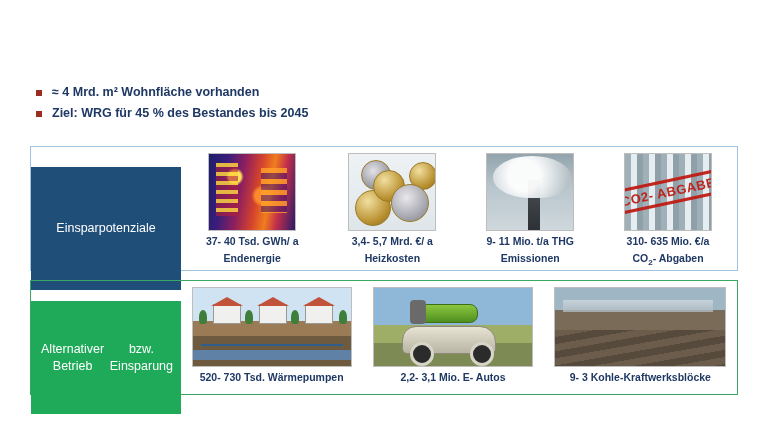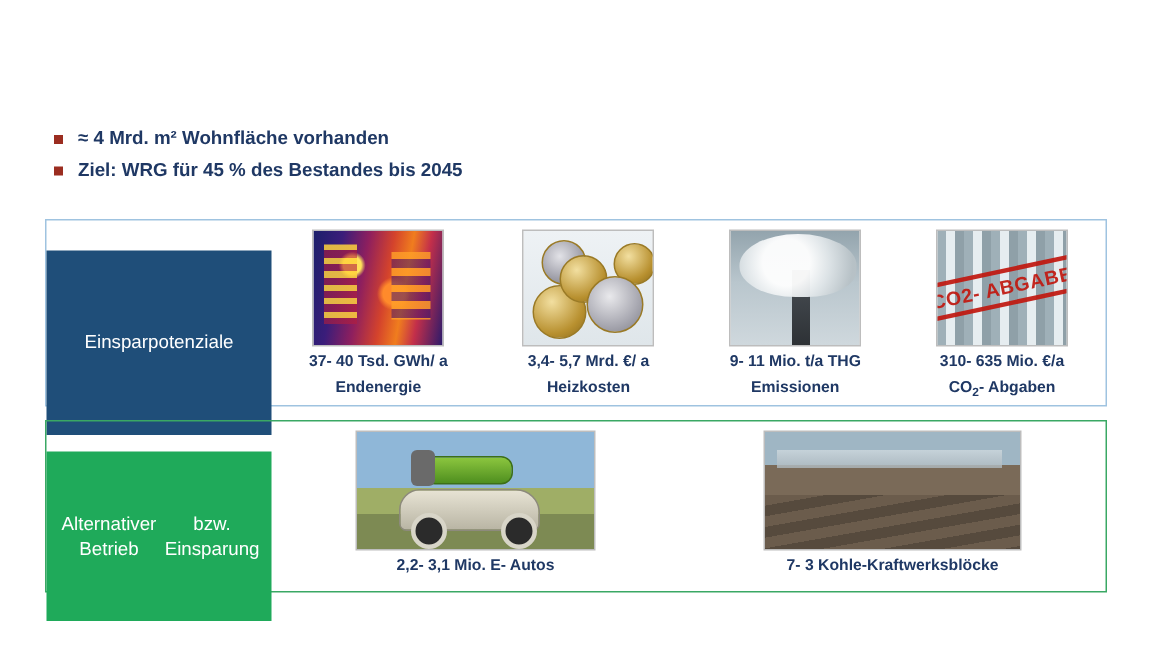--- a/index.html
+++ b/index.html
@@ -375,33 +375,47 @@
 
     </div>
   </div>
 
   <div class="panel panel-green">
     <div class="panel-label label-green">
       <span>Alternativer Betrieb</span>&nbsp;<span>bzw. Einsparung</span>
     </div>
     <div class="panel-items">
 
+      <div class="item">
+        <div class="thumb thumb-green img-heatpump">
+          <span class="tree t1"></span>
+          <span class="tree t2"></span>
+          <span class="tree t3"></span>
+          <span class="tree t4"></span>
+          <span class="house h1"></span>
+          <span class="house h2"></span>
+          <span class="house h3"></span>
+          <span class="water"></span>
+          <span class="pipe-line"></span>
+        </div>
+        <div class="item-caption">520- 730 Tsd. Wärmepumpen</div>
+      </div>
 
       <div class="item">
         <div class="thumb thumb-green img-car">
           <span class="car-body"></span>
           <span class="tank"></span>
           <span class="tank-cap"></span>
           <span class="car-wheel w1"></span>
           <span class="car-wheel w2"></span>
         </div>
         <div class="item-caption">2,2- 3,1 Mio. E- Autos</div>
       </div>
 
       <div class="item">
         <div class="thumb thumb-green wide img-mine"></div>
-        <div class="item-caption">7- 3 Kohle-Kraftwerksblöcke</div>
+        <div class="item-caption">9- 3 Kohle-Kraftwerksblöcke</div>
       </div>
 
     </div>
   </div>
 
 </div>
 
 </body></html>

